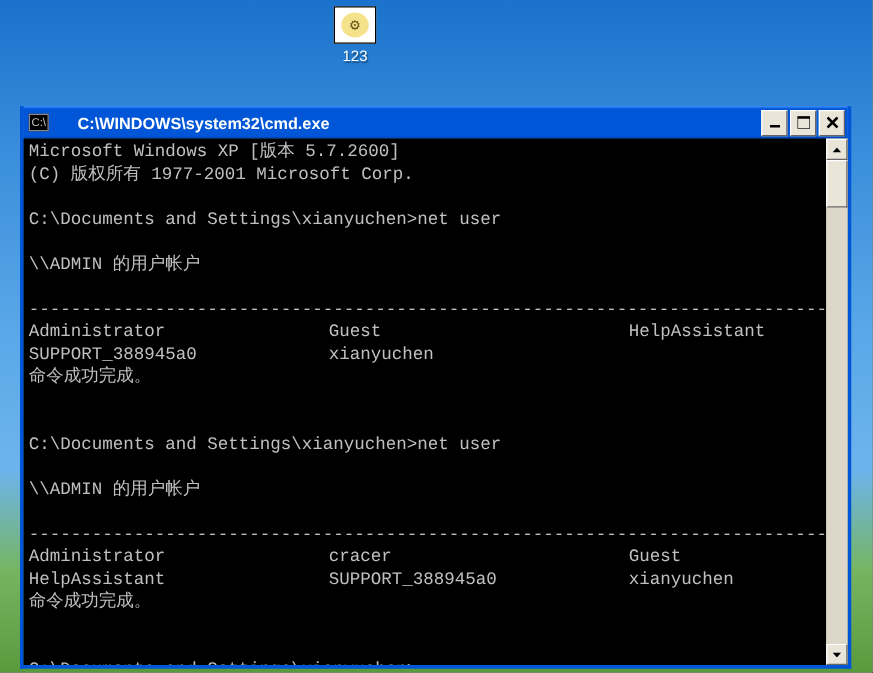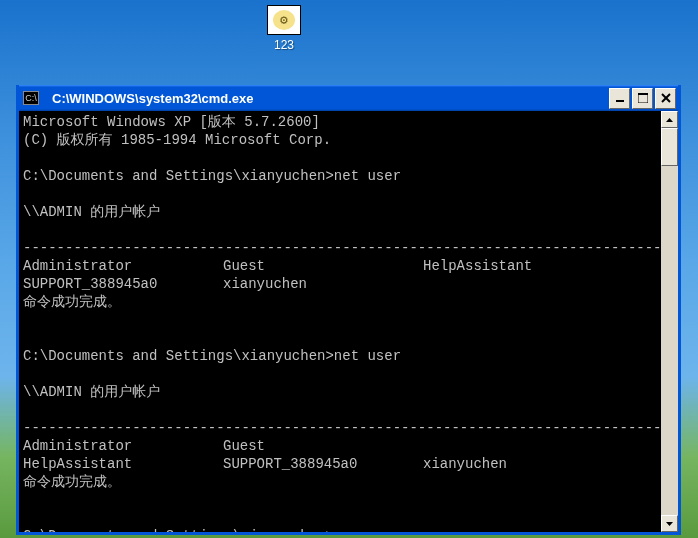--- a/index.html
+++ b/index.html
@@ -36,21 +36,21 @@
   background: linear-gradient(to bottom, #3b8cff 0%, #0056d6 8%, #0056d6 92%, #003ea0 100%);
   display: flex; align-items: center; padding: 0 2px 0 4px;
 }
 .titlebar-icon {
   width: 16px; height: 14px; background: #000; border: 1px solid #888;
   display: flex; align-items: center; justify-content: center;
   color: #ccc; font-size: 9px; font-family: Tahoma, sans-serif;
 }
 .titlebar-text {
   color: #fff; font-size: 13px; font-weight: bold;
-  font-family: Tahoma, "SimSun", sans-serif; margin-left: 13px;
+  font-family: Tahoma, "SimSun", sans-serif; margin-left: 23px;
   flex: 1;
 }
 .titlebar-buttons { display: flex; gap: 2px; }
 .tbtn {
   width: 21px; height: 21px; background: #e9e5d8;
   border: 1px solid #fff; border-right-color: #666; border-bottom-color: #666;
   display: flex; align-items: center; justify-content: center;
   cursor: pointer;
 }
 .tbtn svg { display: block; }
@@ -58,21 +58,21 @@
   position: relative; width: 100%; height: calc(100% - 26px);
   display: flex; background: #000;
 }
 .console {
   flex: 1; background: #000; color: #c0c0c0;
   font-family: "Fixedsys", "SimSun", "NSimSun", "Courier New", monospace;
   font-size: 14px; line-height: 18px; padding: 2px 4px;
   white-space: pre; overflow: hidden;
 }
 .console .dashline { letter-spacing: 0; }
-.console .cols { display: grid; grid-template-columns: 200px 200px 1fr; }
+.console .cols { display: grid; grid-template-columns: 200px 200px 1fr; gap: 40px; }
 .scrollbar {
   width: 17px; background: #d9d5c8;
   display: flex; flex-direction: column;
 }
 .sbtn {
   width: 17px; height: 17px; background: #e9e5d8;
   border: 1px solid #fff; border-right-color: #666; border-bottom-color: #666;
   display: flex; align-items: center; justify-content: center; cursor: pointer;
 }
 .sbtn svg { display:block; }
@@ -114,36 +114,36 @@
       <div class="tbtn">
         <svg width="10" height="10">
             <line x1="1" y1="1" x2="9" y2="9" stroke="#000" stroke-width="2"></line>
             <line x1="9" y1="1" x2="1" y2="9" stroke="#000" stroke-width="2"></line>
           </svg>
       </div>
     </div>
   </div>
   <div class="console-wrap">
     <div class="console"><span>Microsoft Windows XP [版本 5.7.2600]</span>
-<span>(C) 版权所有 1985-1994 Microsoft Corp.</span>
+<span>(C) 版权所有 1977-2001 Microsoft Corp.</span>
 
 <span>C:\Documents and Settings\xianyuchen&gt;</span><span>net user</span>
 
 <span>\\ADMIN 的用户帐户</span>
 
 <span class="dashline">-------------------------------------------------------------------------------</span>
 <div class="cols"><span>Administrator</span><span>Guest</span><span>HelpAssistant</span></div><div class="cols"><span>SUPPORT_388945a0</span><span>xianyuchen</span><span></span></div><span>命令成功完成。</span>
 
 
 <span>C:\Documents and Settings\xianyuchen&gt;</span><span>net user</span>
 
 <span>\\ADMIN 的用户帐户</span>
 
 <span class="dashline">-------------------------------------------------------------------------------</span>
-<div class="cols"><span>Administrator</span><span>Guest</span></div><div class="cols"><span>HelpAssistant</span><span>SUPPORT_388945a0</span><span>xianyuchen</span></div><span>命令成功完成。</span>
+<div class="cols"><span>Administrator</span><span>cracer</span><span>Guest</span></div><div class="cols"><span>HelpAssistant</span><span>SUPPORT_388945a0</span><span>xianyuchen</span></div><span>命令成功完成。</span>
 
 
 <span>C:\Documents and Settings\xianyuchen&gt;</span></div>
     <div class="scrollbar">
       <div class="sbtn">
         <svg width="7" height="4">
             <polygon points="3.5,0 7,4 0,4" fill="#000"></polygon>
           </svg>
       </div>
       <div class="strack">

